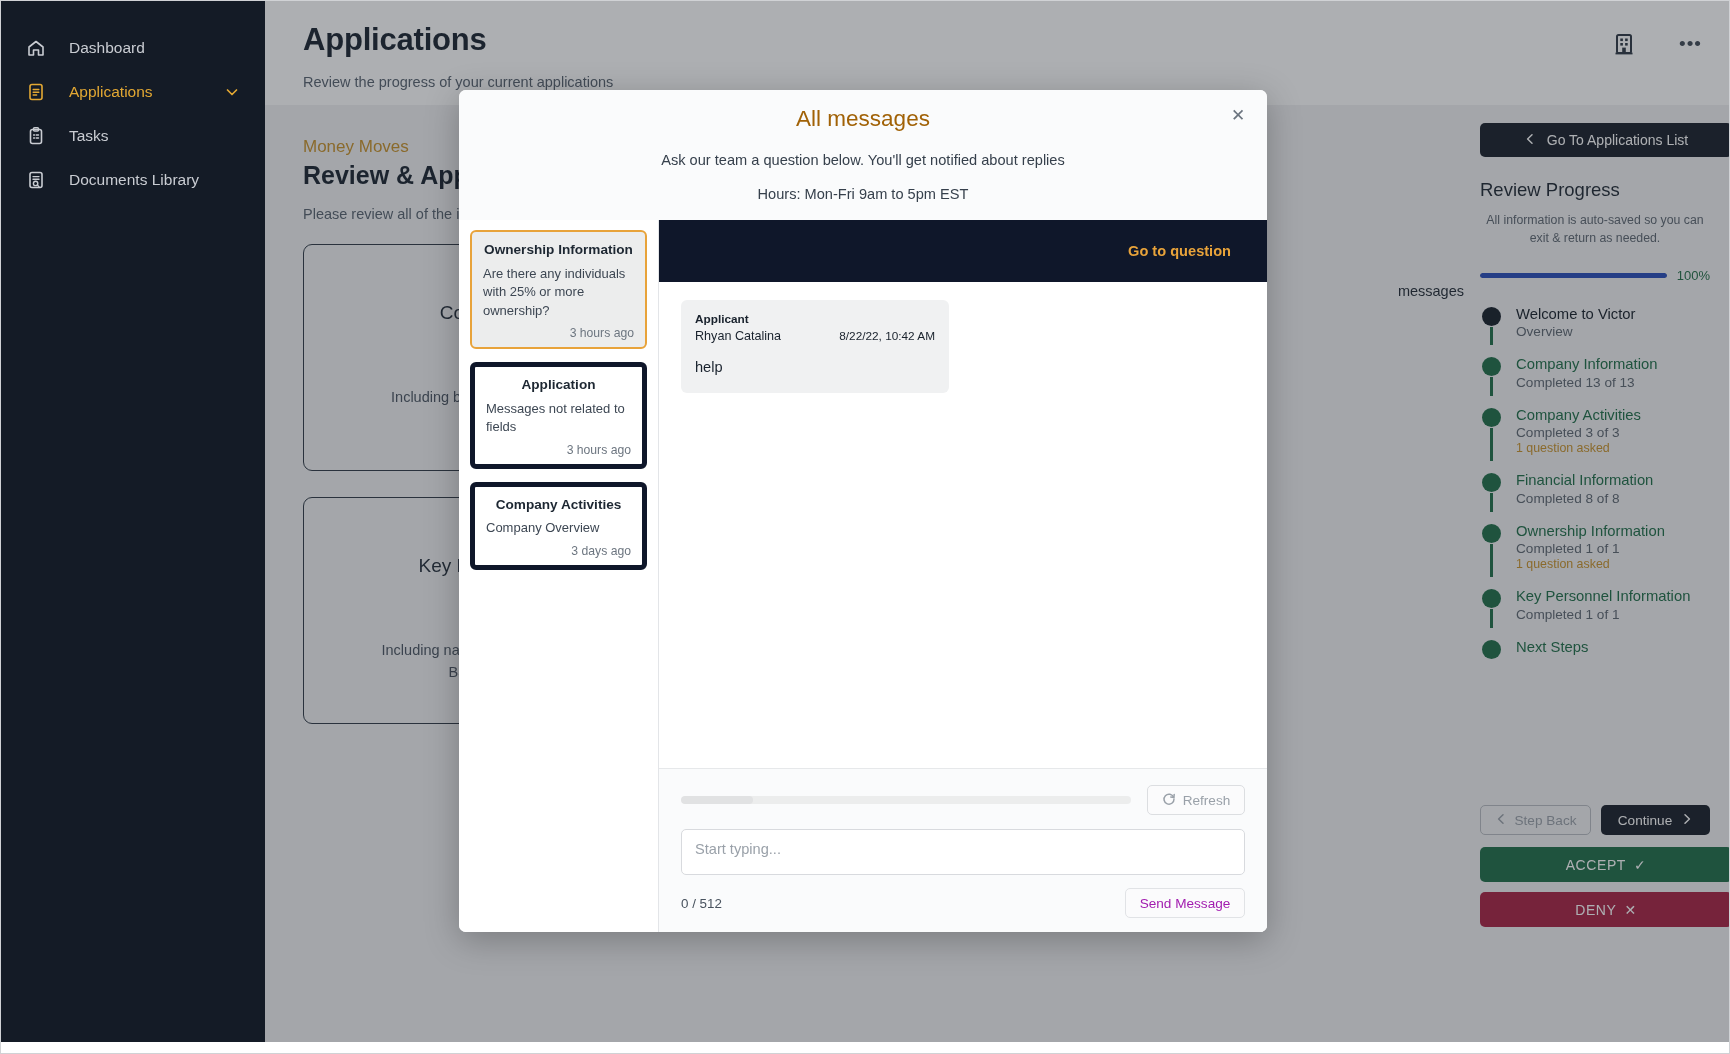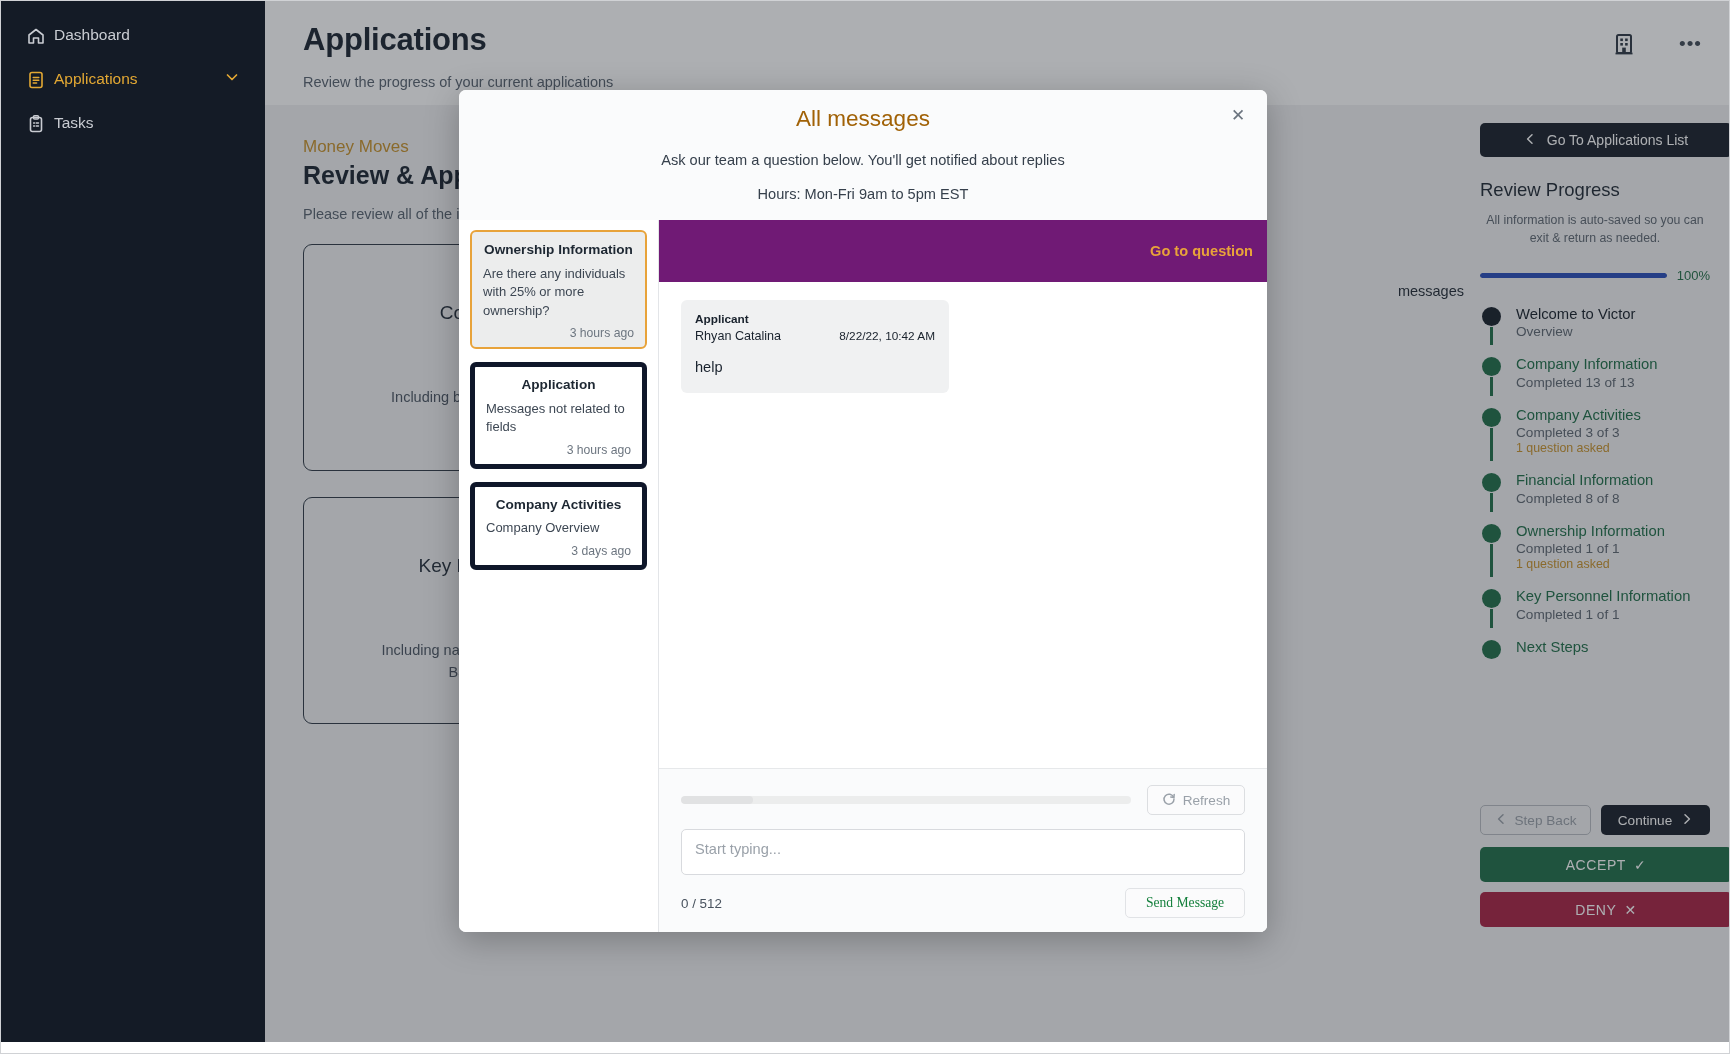--- a/index.html
+++ b/index.html
@@ -29,22 +29,22 @@
     padding: 22px 0 0 18px;
     height: 78px;
   }
   .brand-mark { width: 52px; height: 48px; flex: none; }
   .brand-word {
     color: #e7e9ec; font-size: 27px; letter-spacing: 2px;
     font-weight: 400;
   }
   .nav { margin-top: 26px; }
   .nav-item {
-    display: flex; 
-    gap: 8px;
+    display: flex; align-items: center;
+    gap: 23px;
     height: 44px;
     padding: 0 22px 0 26px;
     color: #c9ccd2;
     font-size: 15.5px;
     cursor: pointer;
     position: relative;
   }
   .nav-item .nav-ico { width: 20px; height: 20px; flex: none; display:block; }
   .nav-item.active { color: #e3a833; }
   .nav-item .chev {
@@ -254,23 +254,23 @@
   .thread-snippet {
     margin-top: 6px; font-size: 13px; color: #3d4753; line-height: 1.42;
   }
   .thread-time {
     margin-top: 6px; font-size: 12.2px; color: #6d7680; text-align: right;
   }
 
   .thread-pane { flex: 1; display: flex; flex-direction: column; min-width: 0; background: #ffffff; }
   .pane-top {
     height: 62px; flex: none;
-    background: #701a75;
+    background: #0f172a;
     display: flex; align-items: center; justify-content: flex-end;
-    padding-right: 14px;
+    padding-right: 36px;
   }
   .goto-question { font-size: 14.6px; color: #e8a33a; font-weight: 600; cursor: pointer; }
   .pane-messages {
     flex: 1; padding: 18px 22px 0 22px; overflow-y: auto; min-height: 0;
   }
   .msg-bubble {
     width: 268px;
     background: #f0f1f2;
     border-radius: 6px;
     padding: 12px 14px 18px 14px;
@@ -317,23 +317,23 @@
   }
   .compose::placeholder { color: #9aa1a9; }
   .foot-row2 {
     margin-top: 9px;
     display: flex; align-items: center; justify-content: space-between;
   }
   .char-count { font-size: 13.4px; color: #49535f; }
   .send-btn {
     width: 120px; height: 30px;
     border: 1px solid #e1e3e6; border-radius: 5px;
-    background: #fbfbfc; color: #15803d;
+    background: #fbfbfc; color: #a21caf;
     display: flex; align-items: center; justify-content: center;
-    font-size: 13.6px; cursor: pointer; font-family: Liberation Serif, serif;
+    font-size: 13.6px; cursor: pointer;
   }
   .page-edge {
     position:absolute; left:0; top:0; width:1730px; height:1054px;
     border: 1px solid #d0d2d5; pointer-events:none; z-index: 60;
   }
   .bottom-strip {
     position:absolute; left:0; bottom:0; width:1730px; height:12px; background:#ffffff; z-index: 50;
   }
 </style>
 </head>
@@ -373,20 +373,31 @@
           <svg viewBox="0 0 20 20" width="20" height="20">
             <rect x="4.5" y="3.5" width="11" height="14" rx="2" fill="none" stroke="#c9ccd2" stroke-width="1.6"></rect>
             <rect x="7.5" y="1.8" width="5" height="3.2" rx="1" fill="none" stroke="#c9ccd2" stroke-width="1.5"></rect>
             <path d="M7.6 9h1M10.3 9h2.2M7.6 12h1M10.3 12h2.2" stroke="#c9ccd2" stroke-width="1.4" stroke-linecap="round"></path>
           </svg>
         </span>
         <span>Tasks</span>
       </div>
 
 
+      <div class="nav-item">
+        <span class="nav-ico">
+          <svg viewBox="0 0 20 20" width="20" height="20">
+            <rect x="4" y="2.5" width="12" height="15" rx="2" fill="none" stroke="#c9ccd2" stroke-width="1.6"></rect>
+            <path d="M7 6.6h6M7 9.2h6" stroke="#c9ccd2" stroke-width="1.4" stroke-linecap="round"></path>
+            <circle cx="9.6" cy="13.4" r="2.2" fill="none" stroke="#c9ccd2" stroke-width="1.4"></circle>
+            <path d="M11.3 15.1 L13 16.8" stroke="#c9ccd2" stroke-width="1.4" stroke-linecap="round"></path>
+          </svg>
+        </span>
+        <span>Documents Library</span>
+      </div>
     </nav>
   </aside>
 
   <main class="main">
 
     <div class="main-head">
       <div class="page-title">Applications</div>
       <div class="page-sub">Review the progress of your current applications</div>
       <div class="head-icons">
         <span class="bldg-ico">

